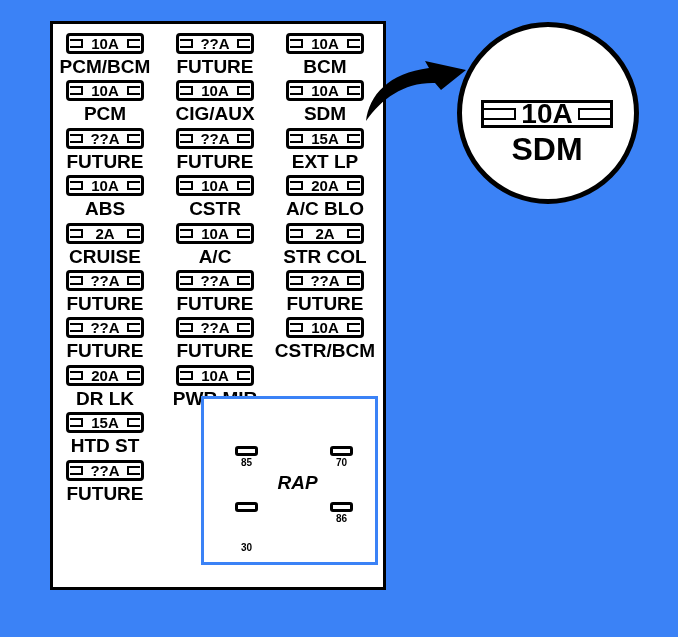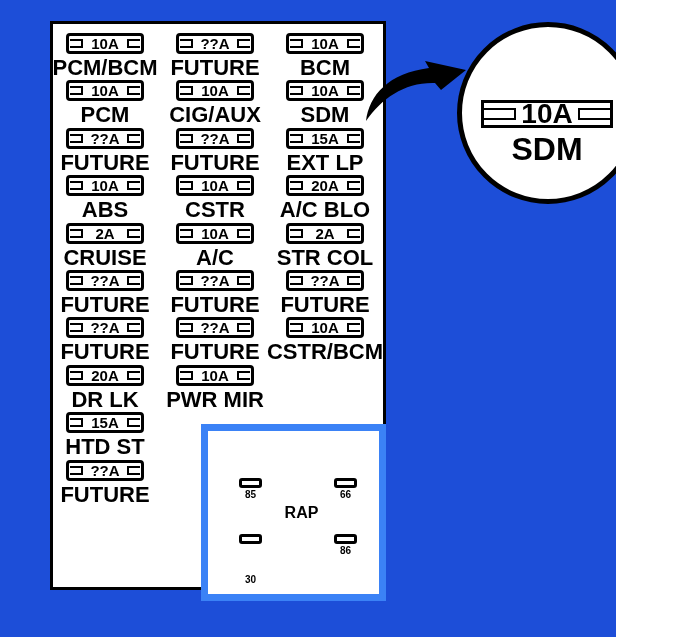--- a/index.html
+++ b/index.html
@@ -1,48 +1,48 @@
 <!DOCTYPE html>
 <html><head>
 <meta charset="utf-8">
 <style>
   html,body { margin:0; padding:0; background:#fff; }
   .stage {
-    position:relative; width:616px; height:637px; background:#1d4ed8;
+    position:relative; width:678px; height:637px; background:#3b82f6;
     font-family:"Liberation Sans", sans-serif; font-weight:bold; color:#000;
     overflow:hidden;
   }
   .mainbox {
     position:absolute; left:50px; top:21px; width:330px; height:563px;
     border:3px solid #000; background:#fff;
   }
   .col { position:absolute; top:33px; width:78px; display:flex; flex-direction:column; }
   .col1 { left:66px; } .col2 { left:176px; } .col3 { left:286px; }
   .cell { height:47.4px; display:flex; flex-direction:column; align-items:center; }
   .fuse {
     box-sizing:border-box; width:78px; height:21px; flex:0 0 21px;
     border:3px solid #000; border-radius:4px; background:#fff;
     display:flex; align-items:center; justify-content:space-between; padding:0 1px;
   }
   .prong { box-sizing:border-box; width:13px; height:9px; }
   .pl { border-top:2px solid #000; border-bottom:2px solid #000; border-right:2px solid #000; }
   .pr { border-top:2px solid #000; border-bottom:2px solid #000; border-left:2px solid #000; }
   .amp { font-size:15px; line-height:1; }
-  .flabel { font-size:22px; line-height:1; margin-top:3px; white-space:nowrap; }
+  .flabel { font-size:19px; line-height:1; margin-top:3px; white-space:nowrap; }
 
   .rapbox {
-    position:absolute; left:201px; top:424px; width:171px; height:163px;
-    border:7px solid #3b82f6; background:#fff;
+    position:absolute; left:201px; top:396px; width:171px; height:163px;
+    border:3px solid #3b82f6; background:#fff;
   }
   .pin {
     position:absolute; box-sizing:border-box; width:23px; height:10px;
     border:3px solid #000; border-radius:3px; background:#fff;
   }
   .pinlabel { position:absolute; width:23px; text-align:center; font-size:10px; line-height:1; }
-  .raptext { position:absolute; left:8px; top:74px; width:100%; text-align:center; font-size:16px; line-height:1; }
+  .raptext { position:absolute; left:8px; top:74px; width:100%; text-align:center; font-size:19px; line-height:1;font-style:italic; }
 
   .circle {
     position:absolute; left:457px; top:22px; width:172px; height:172px;
     border:5px solid #000; border-radius:50%; background:#fff;
   }
   .bigfuse {
     position:absolute; left:481px; top:100px; width:132px; height:28px;
     box-sizing:border-box; border:3px solid #000; background:#fff;
     display:flex; align-items:center; justify-content:space-between;
   }
@@ -264,21 +264,21 @@
           <span class="prong pr"></span>
         </div>
       <div class="flabel">CSTR/BCM</div>
     </div>
   </div>
 
   <div class="rapbox">
     <div class="pin" style="left:31px; top:47px;"></div>
     <div class="pinlabel" style="left:31px; top:59px;">85</div>
     <div class="pin" style="left:126px; top:47px;"></div>
-    <div class="pinlabel" style="left:126px; top:59px;">66</div>
+    <div class="pinlabel" style="left:126px; top:59px;">70</div>
     <div class="pin" style="left:31px; top:103px;"></div>
     <div class="pinlabel" style="left:31px; top:115px;margin-top:29px;">30</div>
     <div class="pin" style="left:126px; top:103px;"></div>
     <div class="pinlabel" style="left:126px; top:115px;">86</div>
     <div class="raptext">RAP</div>
   </div>
 
   <div class="circle"></div>
   <div class="bigfuse">
     <span class="bigprong pl"></span>

